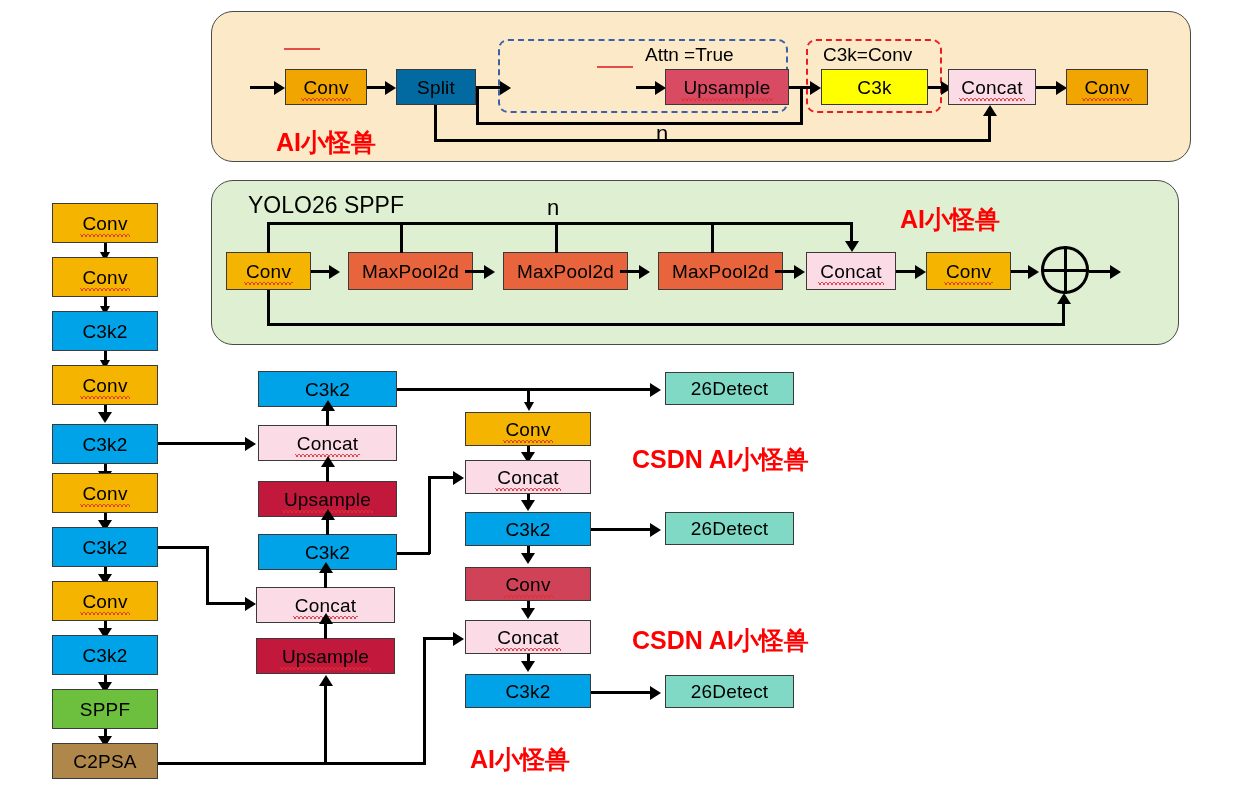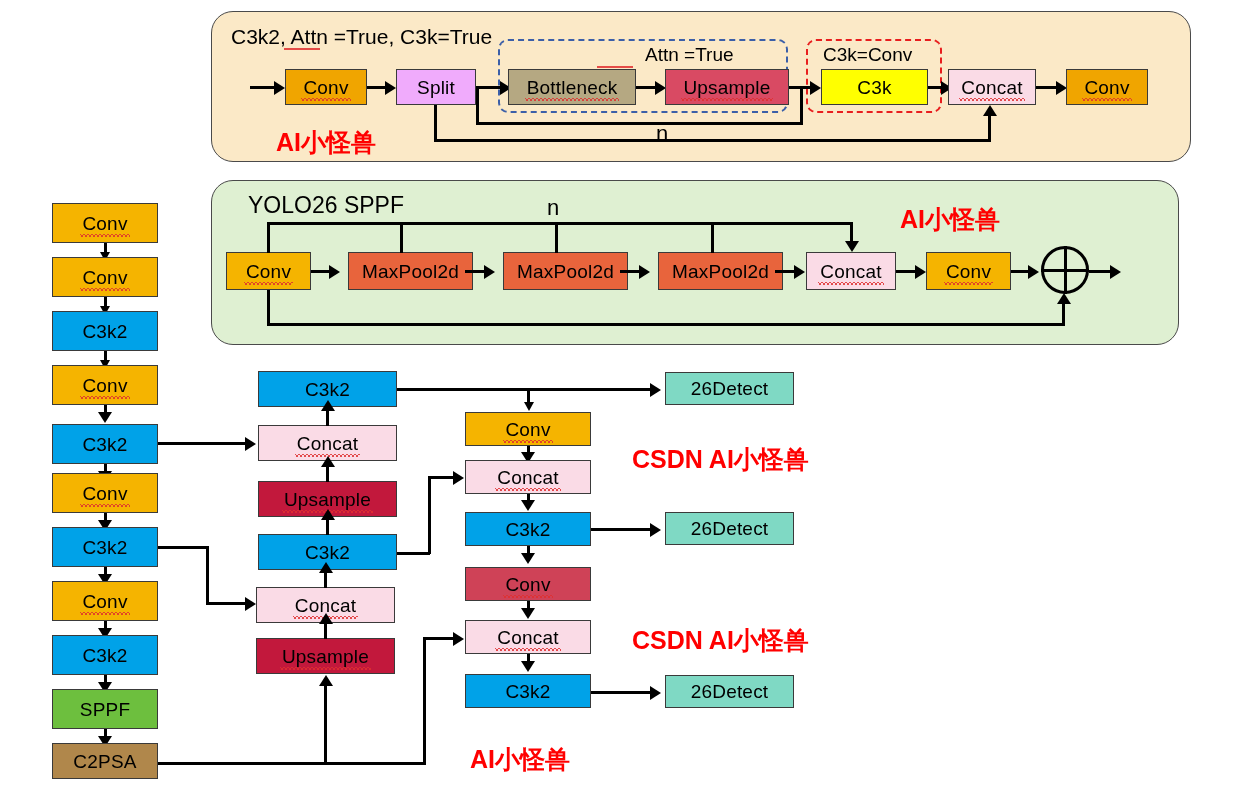--- a/index.html
+++ b/index.html
@@ -15,21 +15,21 @@
     color:#000;
     font-family:"Liberation Sans", sans-serif;
     font-size:19px;
     line-height:1;
     white-space:nowrap;
     letter-spacing:.2px;
   }
   .n-orange { background:#f5b400; }
   .n-orange2{ background:#f0a500; }
   .n-blue   { background:#00a2e8; }
-  .n-lblue  { background:#f0abfc; }
+  .n-lblue  { background:#0369a1; }
   .n-green  { background:#6dbf3e; }
   .n-brown  { background:#b0874b; }
   .n-tan    { background:#b5a882; }
   .n-crimson{ background:#c2183c; }
   .n-rose   { background:#d94a63; }
   .n-pink   { background:#fadbe6; }
   .n-yellow { background:#ffff00; }
   .n-salmon { background:#e8643c;margin-left:8px; }
   .n-teal   { background:#7fd9c4; }
   .n-conv-red{ background:#cf4257; }
@@ -80,21 +80,20 @@
   #sppf-add .pv{position:absolute;left:50%;top:-3px;bottom:-3px;width:3px;margin-left:-1.5px;background:#000;}
   #sppf-add .ph{position:absolute;top:50%;left:-3px;right:-3px;height:3px;margin-top:-1.5px;background:#000;}
 </style>
 </head>
 <body>
 
 <div id="canvas">
 
   <div class="panel" id="panel-c3k2" style="left:211px;top:11px;width:980px;height:151px;"></div>
 
-  <div class="txt t-title" style="left:231px;top:25px;">C3k2, Attn =True, C3k=True</div>
 
   <div class="ln" style="left:284px;top:48px;width:36px;height:2px;background:#e03030;opacity:.85;"></div>
 
   <div class="red-brand" id="brand1" style="left:276px;top:126px;font-size:25px;">AI小怪兽</div>
 
   <div class="dash-blue" style="left:498px;top:39px;width:290px;height:74px;"></div>
   <div class="txt t-small" style="left:597px;top:44px;margin-left:48px;">Attn =True</div>
   <div class="ln" style="left:597px;top:66px;width:36px;height:2px;background:#e03030;opacity:.85;"></div>
 
   <div class="dash-red" style="left:806px;top:39px;width:136px;height:74px;"></div>
@@ -109,23 +108,20 @@
   <div class="ln lnh" style="left:367px;top:86px;width:20px;"></div>
   <div class="arr arr-r" style="left:385px;top:80.5px;"></div>
 
   <div class="node n-lblue" id="c3k2-split" style="left:396px;top:69px;width:80px;height:36px;">
     <span>Split</span>
   </div>
 
   <div class="ln lnh" style="left:476px;top:86px;width:31px;"></div>
   <div class="arr arr-r" style="left:500px;top:80.5px;"></div>
 
-  <div class="node n-tan" id="c3k2-bottleneck" style="left:508px;top:69px;width:128px;height:36px;">
-    <span class="sp">Bottleneck</span>
-  </div>
   <div class="ln lnh" style="left:636px;top:86px;width:22px;"></div>
   <div class="arr arr-r" style="left:655px;top:80.5px;"></div>
 
   <div class="node n-rose" id="c3k2-psablock" style="left:665px;top:69px;width:124px;height:36px;">
     <span class="sp">Upsample</span>
   </div>
   <div class="ln lnh" style="left:789px;top:86px;width:26px;"></div>
   <div class="arr arr-r" style="left:810px;top:80.5px;"></div>
 
   <div class="node n-yellow" id="c3k2-c3k" style="left:821px;top:69px;width:107px;height:36px;">

